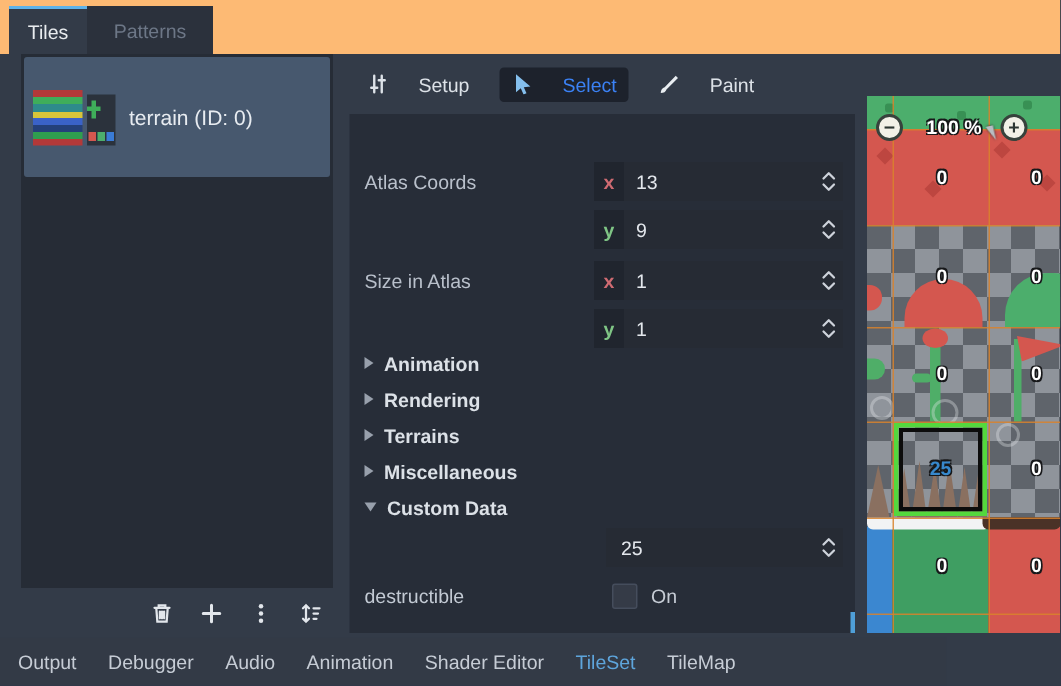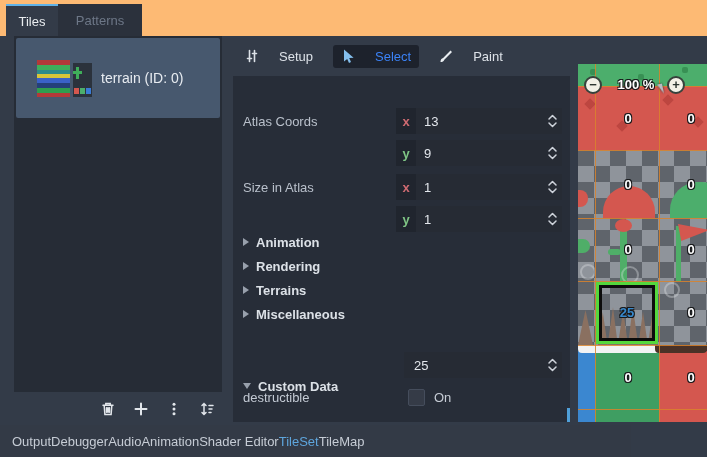--- a/index.html
+++ b/index.html
@@ -9,21 +9,21 @@
 
   
   .top-strip{position:absolute;left:0;top:0;width:707px;height:36px;background:#fdba74;}
   .tab{position:absolute;top:4px;height:32px;display:flex;align-items:center;justify-content:center;box-sizing:border-box;}
   .tab-active{left:6px;width:52px;background:#333b48;border-top:2px solid #5fb2e8;color:#e9ecef;}
   .tab-inactive{left:58px;width:84px;background:#2b313c;color:#6d7787;}
 
   
   .tile-list{position:absolute;left:14px;top:36px;width:208px;height:356px;background:#262c36;}
   .tile-item{position:absolute;left:2px;top:2px;right:2px;height:80px;background:#47586e;border-radius:2px;
-             display:flex;align-items:center;padding-left:21px;box-sizing:border-box;color:#e8ecf1;font-size:14px;}
+             display:flex;align-items:center;padding-left:6px;box-sizing:border-box;color:#e8ecf1;font-size:14px;}
   .thumb-wrap{display:flex;gap:3px;align-items:flex-end;}
   .thumb-a{width:33px;height:37px;background:linear-gradient(
       #b33939 0 13%, #3fae5a 13% 26%, #2e8b8b 26% 39%, #d8c53a 39% 50%,
       #3a62c8 50% 63%, #24407a 63% 76%, #2f9e4f 76% 89%, #b33939 89% 100%);}
   .thumb-b{width:19px;height:34px;background:#2b323c;position:relative;}
   .thumb-b i{position:absolute;display:block;}
   .tb1{left:3px;top:4px;width:3px;height:12px;background:#3fae5a;}
   .tb2{left:0px;top:8px;width:9px;height:3px;background:#3fae5a;}
   .tb3{left:1px;bottom:3px;width:5px;height:6px;background:#d4574f;}
   .tb4{left:7px;bottom:3px;width:5px;height:6px;background:#4cae6c;}
@@ -87,21 +87,21 @@
   .zoom-btn{position:absolute;width:18px;height:18px;border-radius:50%;background:#f2f1e7;border:2px solid #37423c;
             box-sizing:border-box;color:#2c3632;font-weight:bold;font-size:13px;line-height:13px;text-align:center;z-index:9;}
   .zoom-label{position:absolute;left:36px;top:13px;width:44px;text-align:center;font-weight:bold;color:#fff;z-index:9;
               text-shadow:-1px -1px 0 #17181a,1px -1px 0 #17181a,-1px 1px 0 #17181a,1px 1px 0 #17181a;}
   .cursor-tri{position:absolute;z-index:10;width:0;height:0;border-style:solid;
               border-width:0 5px 10px 0;border-color:transparent #b8bcc2 transparent transparent;
               filter:drop-shadow(0 0 1px #2a2e35);transform:rotate(-12deg);}
 
   
   .bottom-bar{position:absolute;left:0;top:425px;width:631px;height:32px;background:#333a46;
-              display:flex;align-items:center;padding-left:12px;box-sizing:border-box;color:#c6ccd5;}
+              display:flex;align-items:center;gap:21px;padding-left:12px;box-sizing:border-box;color:#c6ccd5;}
   .bottom-item.active{color:#5ea5dc;}
 </style>
 </head>
 <body>
 
 <div id="app">
 
   <div class="top-strip">
     <div class="tab tab-active">
       <span>Tiles</span>
@@ -244,21 +244,21 @@
       <span>Rendering</span>
     </div>
     <div class="section-row" style="top:202px;">
       <span class="sec-arrow sec-closed"></span>
       <span>Terrains</span>
     </div>
     <div class="section-row" style="top:226px;">
       <span class="sec-arrow sec-closed"></span>
       <span>Miscellaneous</span>
     </div>
-    <div class="section-row" style="top:250px;margin-top:48px;">
+    <div class="section-row" style="top:250px;">
       <span class="sec-arrow sec-open"></span>
       <span>Custom Data</span>
     </div>
 
     <div class="prop-row" style="top:276px;">
       <span class="cd-value">
         <span>25</span>
         <span class="spinner">
           <svg width="11" height="16" viewBox="0 0 11 16">
               <path d="M2 6l3.5-3.5L9 6 M2 10l3.5 3.5L9 10"></path>

